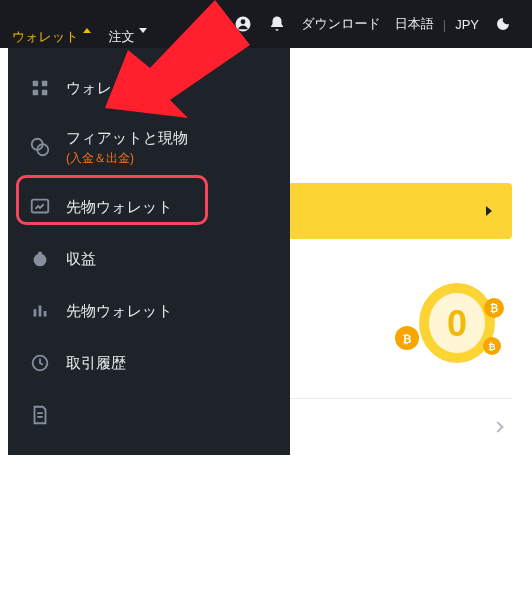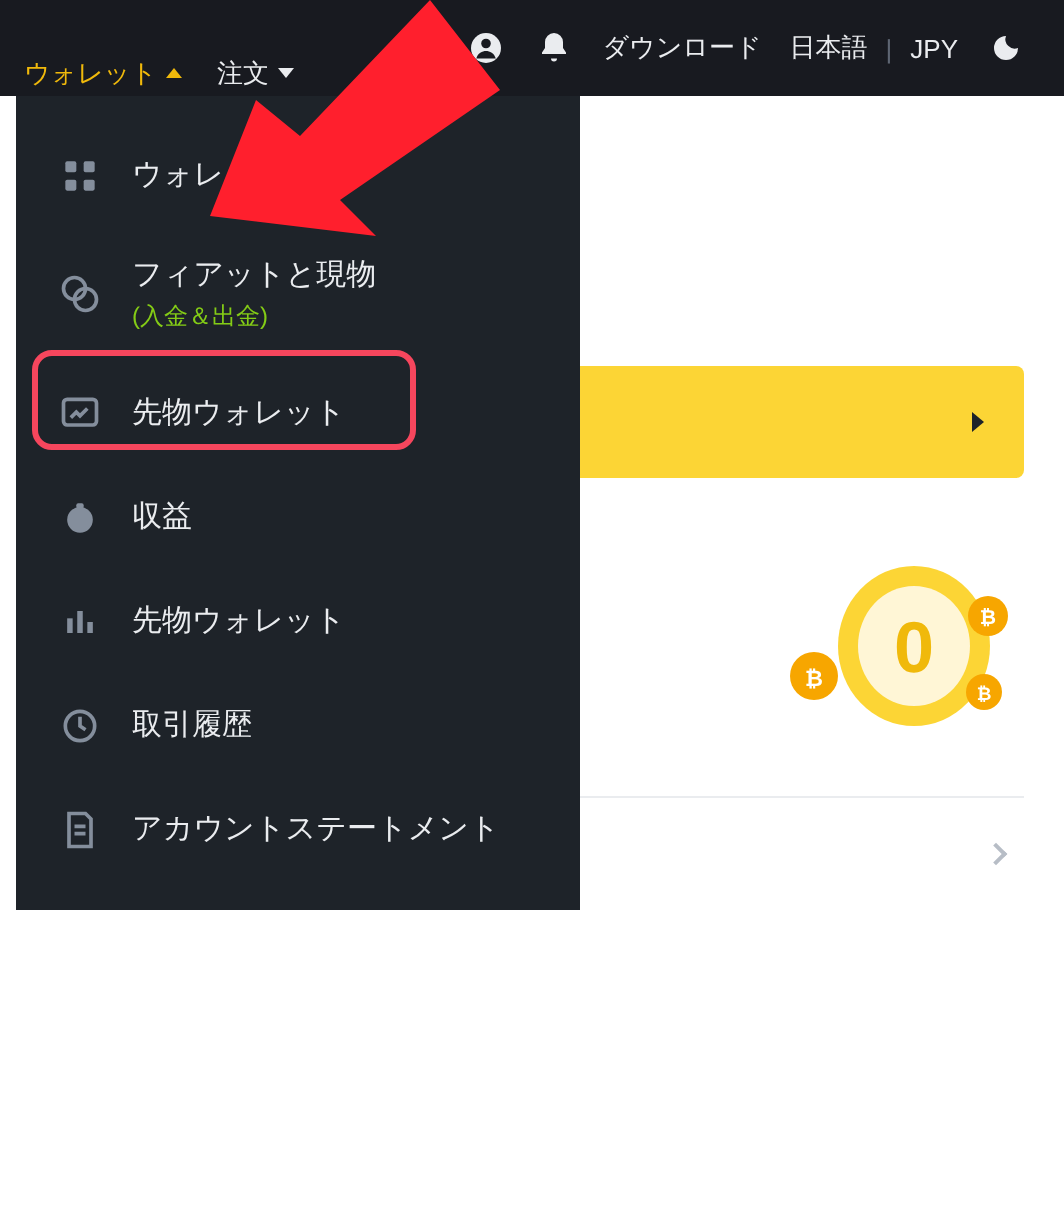--- a/index.html
+++ b/index.html
@@ -15,21 +15,21 @@
   height: 48px;
   background: #181a20;
   display: flex;
   align-items: center;
   padding: 0 12px;
   color: #eaecef;
   font-size: 13px;
 }
 .nav-item {
   display: flex;
-  align-items: center;
+  align-items: flex-start;
   gap: 4px;
   margin-right: 18px;
   cursor: pointer;
   margin-top: 25px;
 }
 .nav-item.active { color: #f0b90b; }
 .caret-up {
   width: 0; height: 0;
   border-left: 4px solid transparent;
   border-right: 4px solid transparent;
@@ -70,21 +70,21 @@
 }
 .menu-icon {
   width: 24px; height: 24px;
   margin-right: 14px;
   display: flex; align-items: center; justify-content: center;
   flex-shrink: 0;
 }
 .menu-icon svg { fill: #848e9c; }
 .menu-text { display: flex; flex-direction: column; }
 .menu-label { font-size: 15px; line-height: 1.3; }
-.menu-sub { font-size: 12px; color: #84cc16; margin-top: 2px; }
+.menu-sub { font-size: 12px; color: #f97316; margin-top: 2px; }
 
 .highlight-box {
   position: absolute;
   left: 16px;
   top: 175px;
   width: 192px;
   height: 50px;
   border: 3px solid #f6465d;
   border-radius: 10px;
   z-index: 6;
@@ -287,23 +287,20 @@
       </div>
   </div>
 
   <div class="menu-item">
     <span class="menu-icon">
       <svg viewBox="0 0 24 24" width="22" height="22">
           <path d="M6 3h9l3 3v15H6z" fill="none" stroke="#848e9c" stroke-width="2"></path>
           <path d="M9 10h6M9 14h6" stroke="#848e9c" stroke-width="2"></path>
         </svg>
     </span>
-    <div class="menu-text">
-        <span class="menu-label">アカウントステートメント</span>
-      </div>
   </div>
 </div>
 
 <div class="highlight-box"></div>
 
 <svg class="arrow-pointer" width="150" height="130">
   <polygon points="5,108 28,50 50,68 115,0 150,45 70,100 88,118" fill="#ff1f2d"></polygon>
 </svg>
 
 </body></html>

